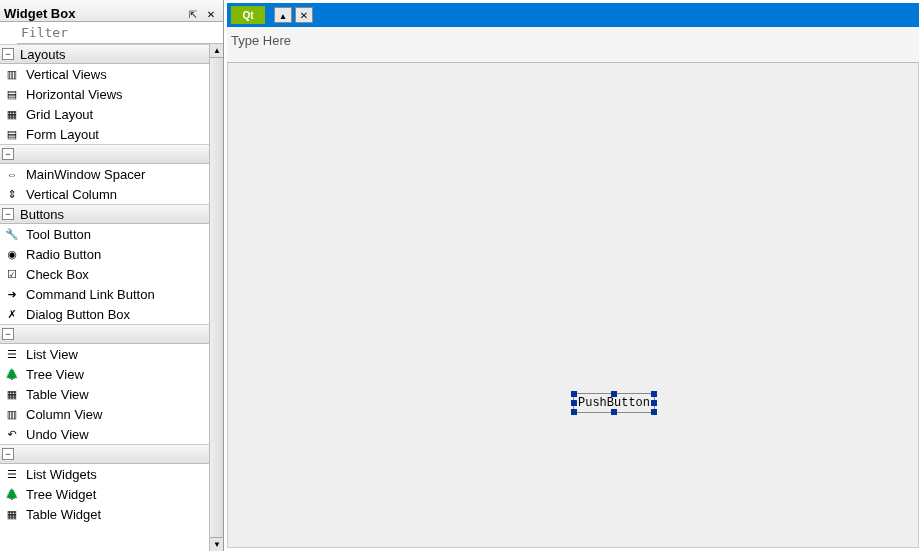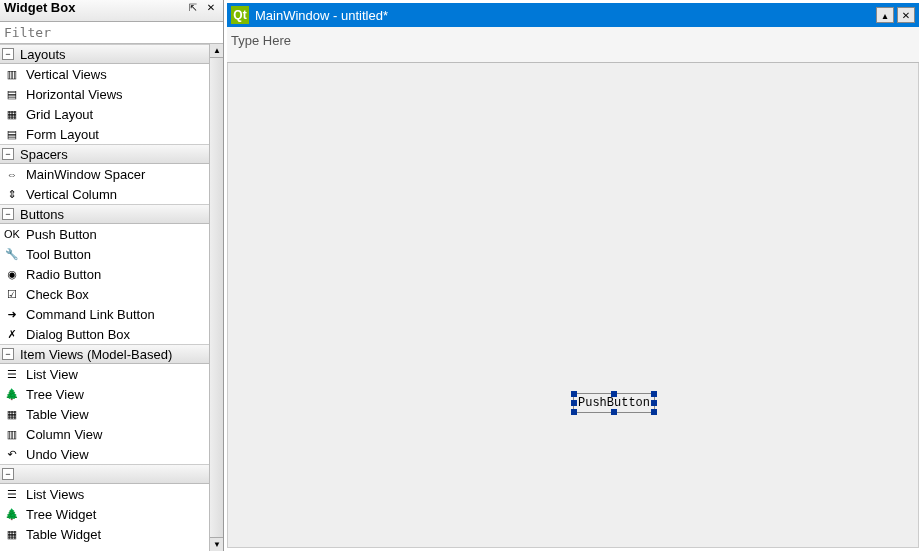--- a/index.html
+++ b/index.html
@@ -1,34 +1,34 @@
 <!DOCTYPE html>
 <html><head>
 <meta charset="utf-8">
 <style>
 * { margin: 0; padding: 0; box-sizing: border-box; }
 body { font-family: "Segoe UI", Tahoma, sans-serif; font-size: 13px; background: #fff; width: 922px; height: 551px; overflow: hidden; display: flex; }
 .widget-box { width: 224px; border-right: 1px solid #999; display: flex; flex-direction: column; background: #fff; height: 100%; }
-.wb-header { height: 22px; background: linear-gradient(#fafafa,#e8e8e8); border-bottom: 1px solid #aaa; display: flex; align-items: flex-start; padding: 0 4px; }
+.wb-header { height: 22px; background: linear-gradient(#fafafa,#e8e8e8); border-bottom: 1px solid #aaa; display: flex; align-items: flex-end; padding: 0 4px; }
 .wb-title { font-weight: bold; flex: 1; font-size: 13px; }
 .wb-ctrl { width: 16px; height: 14px; margin-left: 2px; font-size: 10px; display: flex; align-items: center; justify-content: center; cursor: pointer; }
-.wb-filter { height: 22px; border: none; border-bottom: 1px solid #bbb; padding: 0 4px; font-family: monospace; font-size: 13px; color: #999; outline: none; }
+.wb-filter { height: 22px; border: none; border-bottom: 1px solid #bbb; padding: 0 4px; font-family: monospace; font-size: 13px; color: #999; outline: none; margin-left: 17px; }
 .wb-scroll { flex: 1; overflow: hidden; position: relative; }
 .wb-list { position: absolute; left:0; right:14px; top:0; }
 .wb-scrollbar { position: absolute; right:0; top:0; bottom:0; width:14px; background: linear-gradient(to right,#eee,#ddd); border-left:1px solid #bbb; }
 .wb-sb-up, .wb-sb-down { width:14px; height:14px; background:#e5e5e5; border-bottom:1px solid #aaa; font-size:8px; display:flex; align-items:center; justify-content:center; }
 .wb-sb-down { position:absolute; bottom:0; border-top:1px solid #aaa; border-bottom:none; }
 .wb-cat-header { height: 20px; background: linear-gradient(#f7f7f7,#e0e0e0); border-top:1px solid #ccc; border-bottom:1px solid #bbb; display:flex; align-items:center; padding: 0 2px; cursor:pointer; }
 .wb-cat-toggle { width:12px; height:12px; border:1px solid #888; background:#fff; font-size:9px; line-height:9px; display:flex; align-items:center; justify-content:center; margin-right:6px; }
 .wb-cat-title { flex:1; text-align:left; font-size:13px; }
 .wb-item { height:20px; display:flex; align-items:center; padding:0 4px 0 4px; cursor: grab; }
 .wb-item-icon { width:16px; height:16px; margin-right:6px; display:flex; align-items:center; justify-content:center; font-size:11px; }
 .designer { flex:1; display:flex; flex-direction:column; padding:3px; background:#fff; }
 .d-title { height:24px; background:#0078d7; color:#fff; display:flex; align-items:center; padding:0 4px; }
-.d-title-icon { width:18px; height:18px; background:#7fba00; color:#fff; font-weight:bold; font-size:12px; display:flex; align-items:center; justify-content:center; margin-right:6px; }
+.d-title-icon { width:34px; height:18px; background:#7fba00; color:#fff; font-weight:bold; font-size:10px; display:flex; align-items:center; justify-content:center; margin-right:6px; }
 .d-title-text { flex:1; font-size:13px; }
 .d-title-btn { width:18px; height:16px; background:#e8e8e8; color:#000; border:1px solid #888; margin-left:3px; font-size:10px; display:flex; align-items:center; justify-content:center; cursor:pointer; }
 .d-menu { height:36px; border-bottom:1px solid #bbb; background:#f5f5f5; padding:6px 4px; color:#555; font-size:13px; }
 .d-canvas { flex:1; background:#efefef; position:relative; background-image: radial-gradient(circle, #888 0.5px, transparent 0.5px); background-size: 10px 10px; border:1px solid #ccc; border-top:none; }
 .placed-btn { position:absolute; left:345px; top:330px; background:#efefef; border:1px solid #888; padding:2px 4px; font-family: "Courier New", monospace; font-size:12px; }
 .sel-handle { position:absolute; width:6px; height:6px; background:#003399; }
 .sh-tl { left:-3px; top:-3px; } .sh-tm { left:50%; margin-left:-3px; top:-3px; } .sh-tr { right:-3px; top:-3px; }
 .sh-ml { left:-3px; top:50%; margin-top:-3px; } .sh-mr { right:-3px; top:50%; margin-top:-3px; }
 .sh-bl { left:-3px; bottom:-3px; } .sh-bm { left:50%; margin-left:-3px; bottom:-3px; } .sh-br { right:-3px; bottom:-3px; }
 </style>
@@ -59,37 +59,32 @@
         <div class="wb-item">
           <span class="wb-item-icon">▦</span>
           <span>Grid Layout</span>
         </div>
         <div class="wb-item">
           <span class="wb-item-icon">▤</span>
           <span>Form Layout</span>
         </div>
         <div class="wb-cat-header">
           <span class="wb-cat-toggle">−</span>
-          <span class="wb-cat-title">Spacers</span>
         </div>
         <div class="wb-item">
           <span class="wb-item-icon">⇔</span>
           <span>MainWindow Spacer</span>
         </div>
         <div class="wb-item">
           <span class="wb-item-icon">⇕</span>
           <span>Vertical Column</span>
         </div>
         <div class="wb-cat-header">
           <span class="wb-cat-toggle">−</span>
           <span class="wb-cat-title">Buttons</span>
-        </div>
-        <div class="wb-item">
-          <span class="wb-item-icon">OK</span>
-          <span>Push Button</span>
         </div>
         <div class="wb-item">
           <span class="wb-item-icon">🔧</span>
           <span>Tool Button</span>
         </div>
         <div class="wb-item">
           <span class="wb-item-icon">◉</span>
           <span>Radio Button</span>
         </div>
         <div class="wb-item">
@@ -99,21 +94,20 @@
         <div class="wb-item">
           <span class="wb-item-icon">➜</span>
           <span>Command Link Button</span>
         </div>
         <div class="wb-item">
           <span class="wb-item-icon">✗</span>
           <span>Dialog Button Box</span>
         </div>
         <div class="wb-cat-header">
           <span class="wb-cat-toggle">−</span>
-          <span class="wb-cat-title">Item Views (Model-Based)</span>
         </div>
         <div class="wb-item">
           <span class="wb-item-icon">☰</span>
           <span>List View</span>
         </div>
         <div class="wb-item">
           <span class="wb-item-icon">🌲</span>
           <span>Tree View</span>
         </div>
         <div class="wb-item">
@@ -126,42 +120,41 @@
         </div>
         <div class="wb-item">
           <span class="wb-item-icon">↶</span>
           <span>Undo View</span>
         </div>
         <div class="wb-cat-header">
           <span class="wb-cat-toggle">−</span>
         </div>
         <div class="wb-item">
           <span class="wb-item-icon">☰</span>
-          <span>List Views</span>
+          <span>List Widgets</span>
         </div>
         <div class="wb-item">
           <span class="wb-item-icon">🌲</span>
           <span>Tree Widget</span>
         </div>
         <div class="wb-item">
           <span class="wb-item-icon">▦</span>
           <span>Table Widget</span>
         </div>
       </div>
     <div class="wb-scrollbar">
       <div class="wb-sb-up">▲</div>
       <div class="wb-sb-down">▼</div>
     </div>
   </div>
 </div>
 
 <div class="designer">
   <div class="d-title">
     <div class="d-title-icon">Qt</div>
-    <span class="d-title-text">MainWindow - untitled*</span>
     <div class="d-title-btn">▴</div>
     <div class="d-title-btn">✕</div>
   </div>
   <div class="d-menu">
     <span>Type Here</span>
   </div>
   <div class="d-canvas">
     <div class="placed-btn">
       <span>PushButton</span>
       <div class="sel-handle sh-tl"></div>

